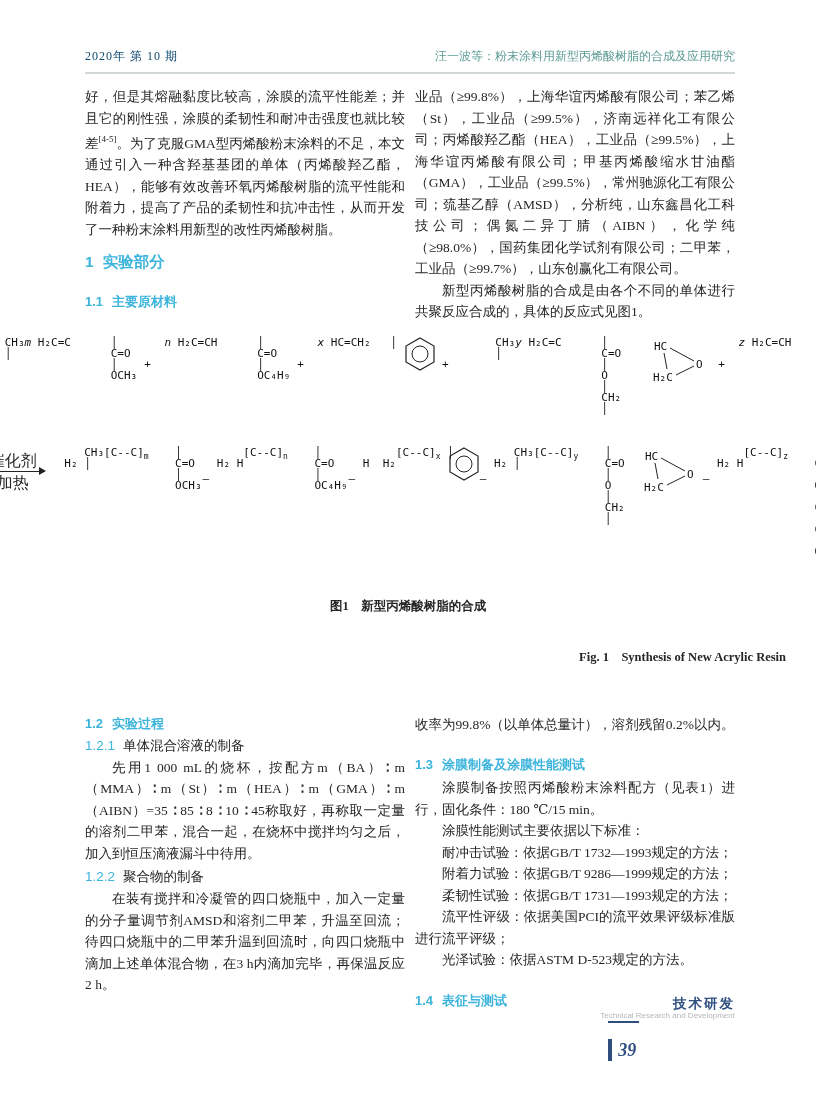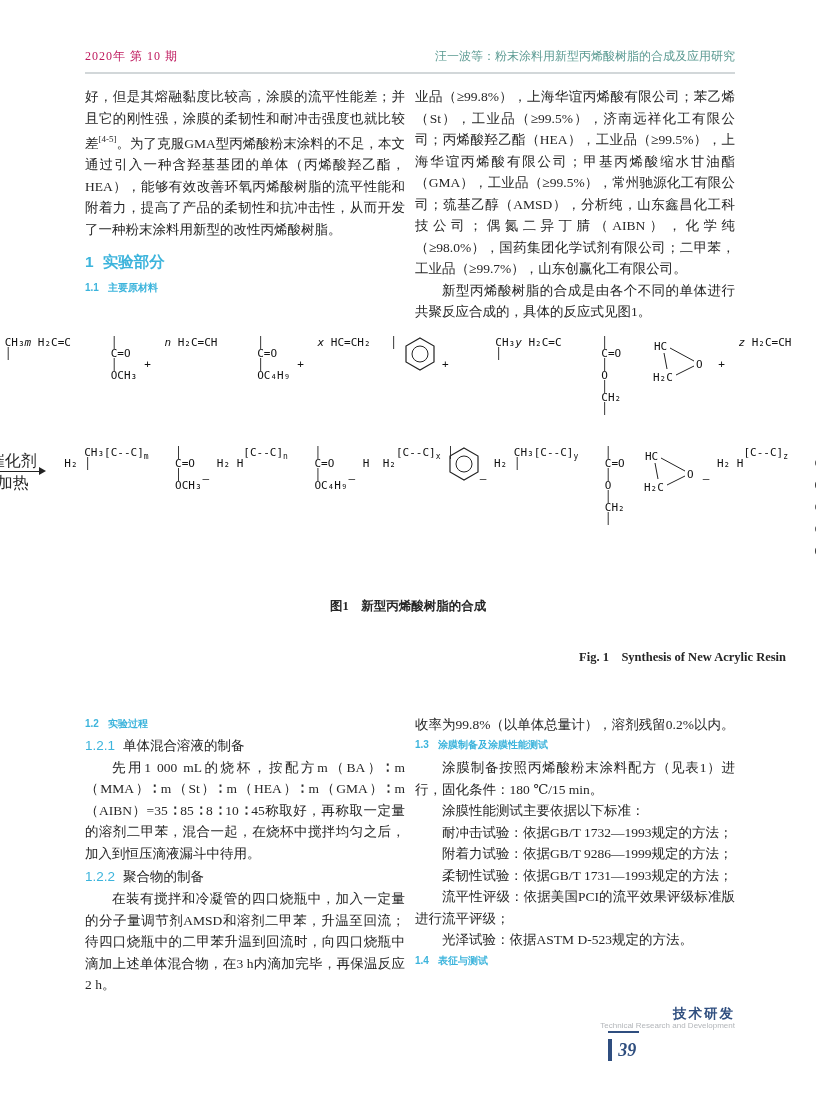--- a/index.html
+++ b/index.html
@@ -3,33 +3,33 @@
 <meta charset="utf-8">
 <style>
   html,body{margin:0;padding:0;}
   body{
     width:816px;height:1099px;background:#ffffff;position:relative;overflow:hidden;
     font-family:"Liberation Serif","DejaVu Serif",serif;color:#262626;
   }
   
   .hdr{display:flex;justify-content:space-between;align-items:flex-end;
        padding:48px 81px 7px 85px;font-size:12px;}
-  .hdr-issue{color:#be185d;letter-spacing:1px;}
+  .hdr-issue{color:#0c4a6e;letter-spacing:1px;}
   .hdr-title{color:#5b9a92;}
   .divider{border-top:2px solid #d2d7d9;margin:0 81px 0 85px;}
   
   .cols{display:flex;gap:10px;padding:12px 81px 0 85px;}
   .col{width:320px;font-size:13.5px;line-height:21.5px;text-align:justify;}
   .col p{margin:0;}
   .indent{text-indent:2em;}
   sup{font-size:9px;}
   .sec1{font-family:"Liberation Sans",sans-serif;color:#3cb4dc;font-weight:bold;
         font-size:15.5px;margin:12px 0 6px;line-height:20px;}
   .sec2{font-family:"Liberation Sans",sans-serif;color:#3cb4dc;font-weight:bold;
-        font-size:10px;margin:0 0 3px;line-height:19px;}
+        font-size:13px;margin:20px 0 3px;line-height:19px;}
   .sec3{font-size:13.5px;margin:3px 0 1px;line-height:20px;}
   .sec3 .num{font-family:"Liberation Sans",sans-serif;color:#3cb4dc;}
   .sec1 .txt,.sec2 .txt{padding-left:9px;}
   .sec3 .txt{padding-left:8px;}
   
   .figure{padding:14px 30px 0 30px;}
   .frow{display:flex;justify-content:center;align-items:flex-start;
         font-family:"DejaVu Sans Mono",monospace;font-size:11px;color:#111;}
   .cunit{display:flex;flex-direction:row;align-items:flex-start;}
   .fl{white-space:pre;line-height:11px;height:11px;}
@@ -45,21 +45,21 @@
   .ringsvg,.epoxsvg{display:block;}
   .figcap{text-align:center;font-weight:bold;margin-top:7px;line-height:17px;
           font-size:12.5px;white-space:pre;}
   .figcap .en{font-family:Liberation Serif, serif;text-align:right;}
   
   .footer{position:absolute;bottom:38px;right:81px;display:flex;align-items:flex-start;flex-direction:column;}
   .f-left{text-align:right;margin-top:5px;}
   .f-zh{font-family:"Liberation Sans",sans-serif;font-weight:bold;color:#2f4e7f;
         font-size:13.5px;letter-spacing:2px;line-height:15px;}
   .f-en{font-family:"Liberation Sans",sans-serif;color:#b3b6ba;font-size:8px;line-height:10px;}
-  .f-page{border-top:2.5px solid #2f4e7f;margin-left:8px;padding-top:6px;
+  .f-page{border-top:2.5px solid #2f4e7f;margin-left:8px;padding-top:16px;
           display:flex;align-items:flex-start;}
   .f-bar{width:4px;height:22px;background:#2f4e7f;margin-right:6px;}
   .f-num{font-family:"Liberation Serif",serif;font-style:italic;font-weight:bold;
          font-size:18px;color:#2f4e7f;line-height:22px;padding-right:3px;}
   svg text{font-family:"DejaVu Sans Mono",monospace;font-size:11px;fill:#111;}
 </style>
 </head>
 <body>
 
 <div class="hdr">

